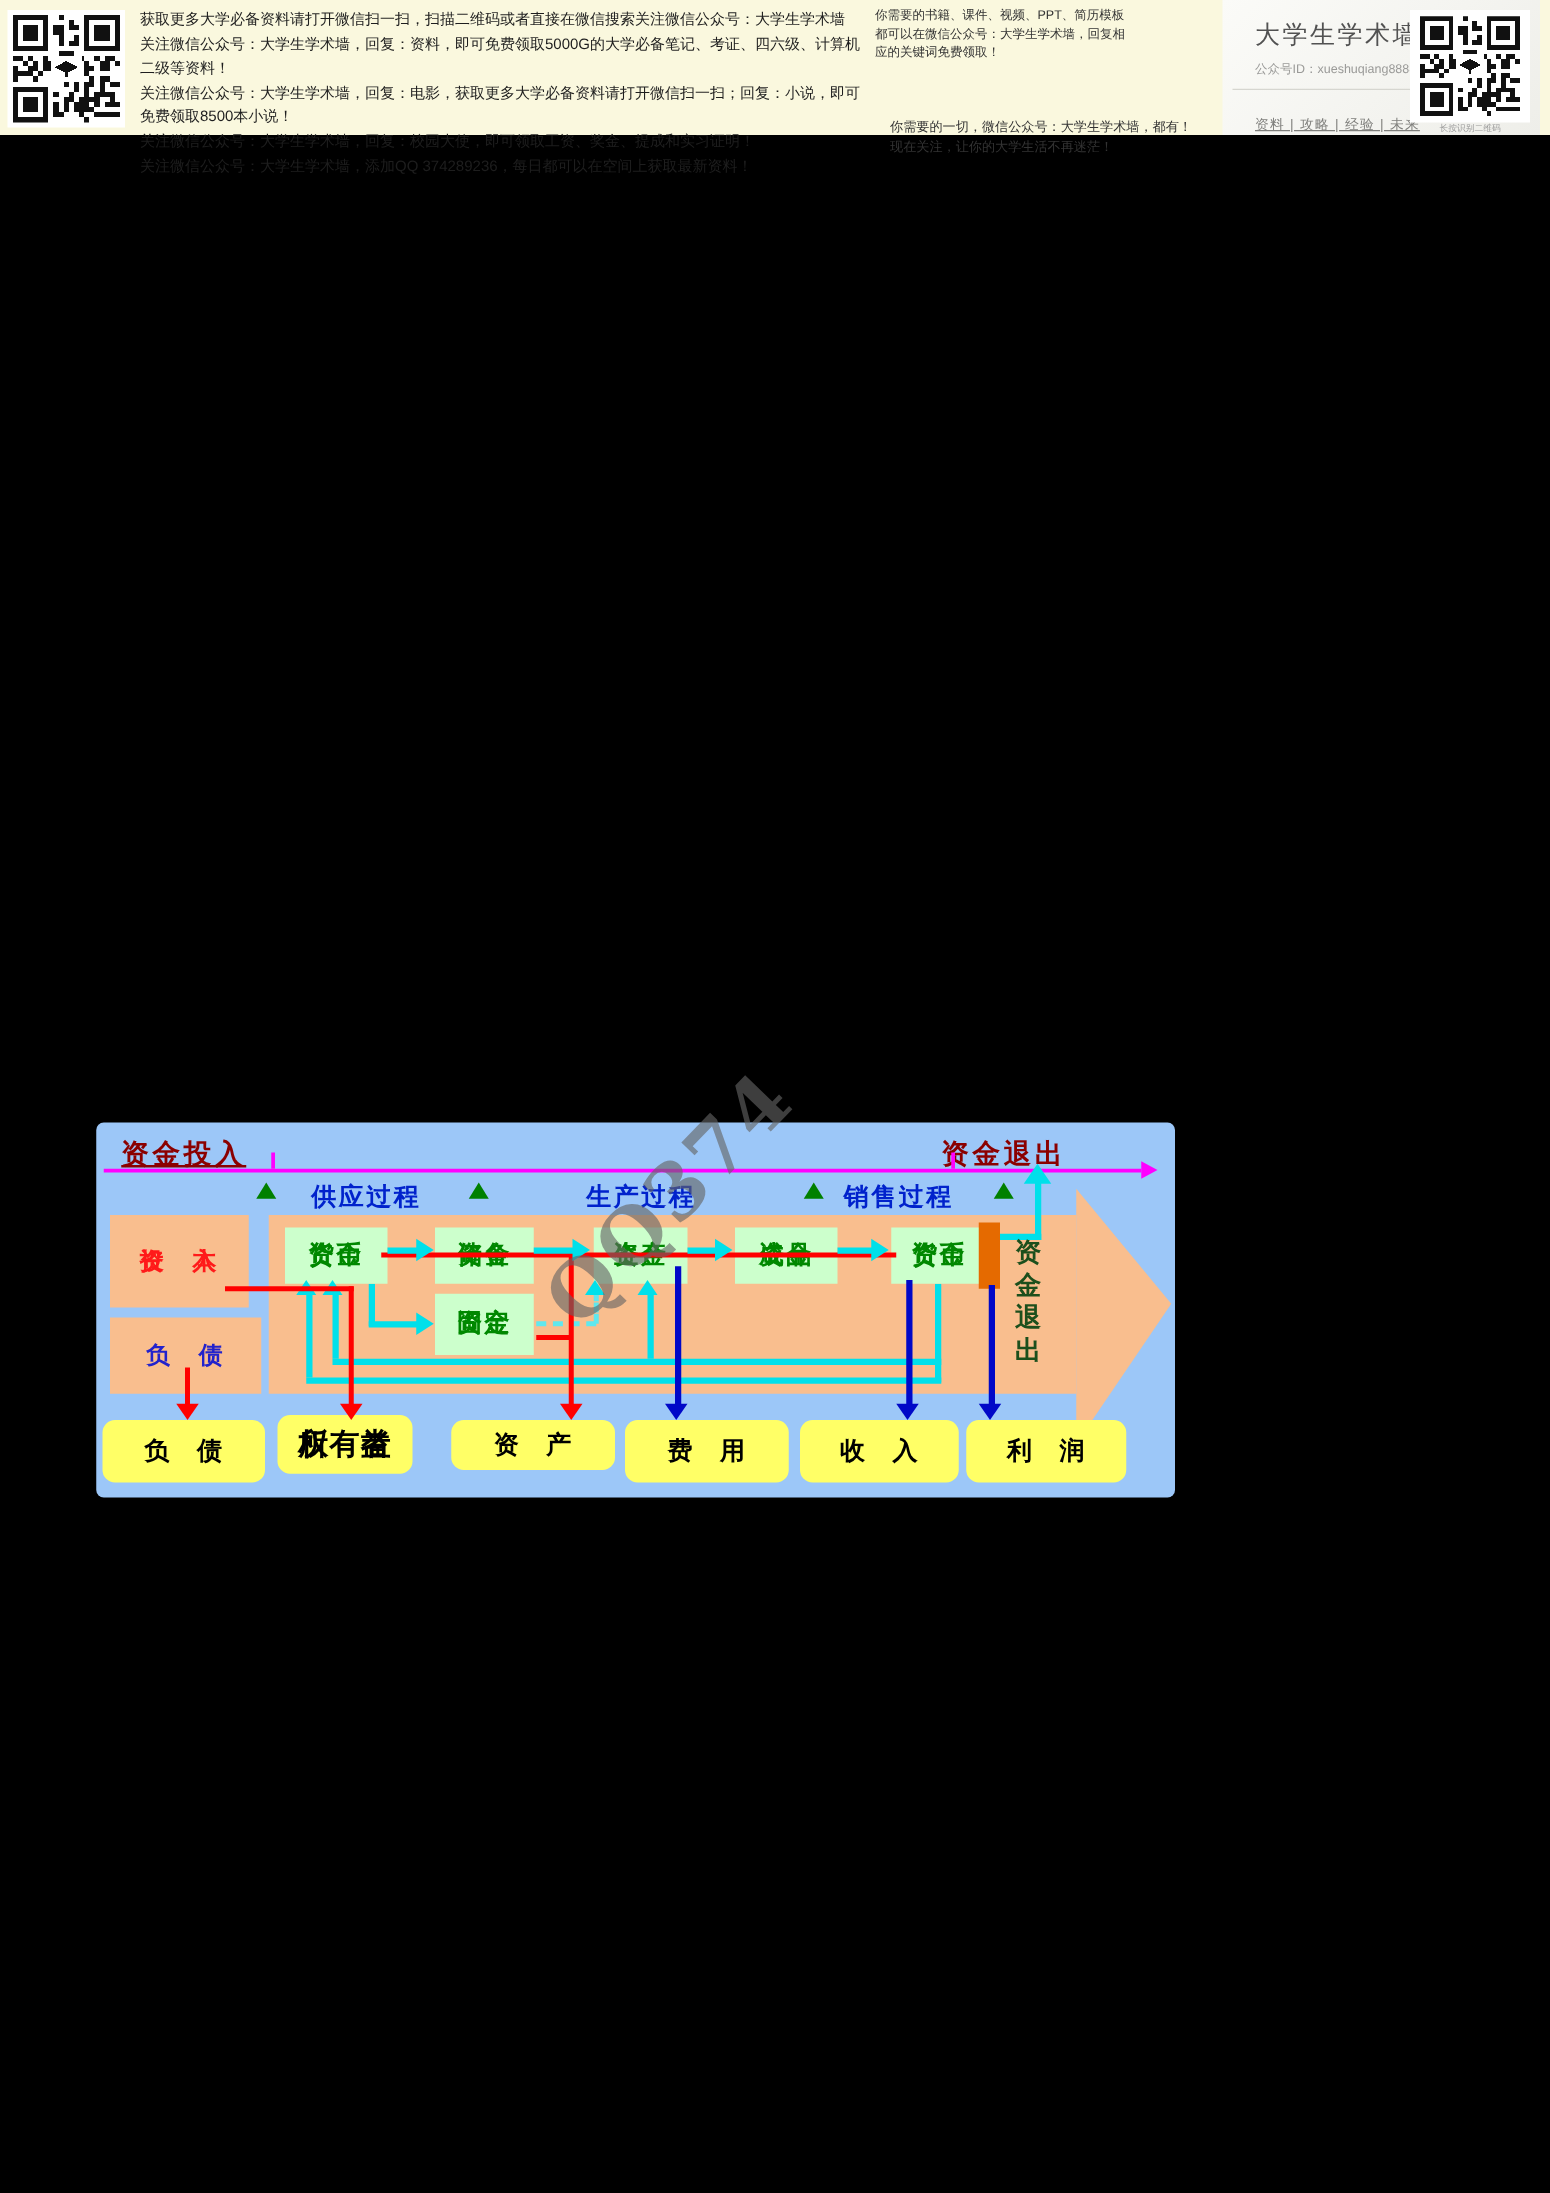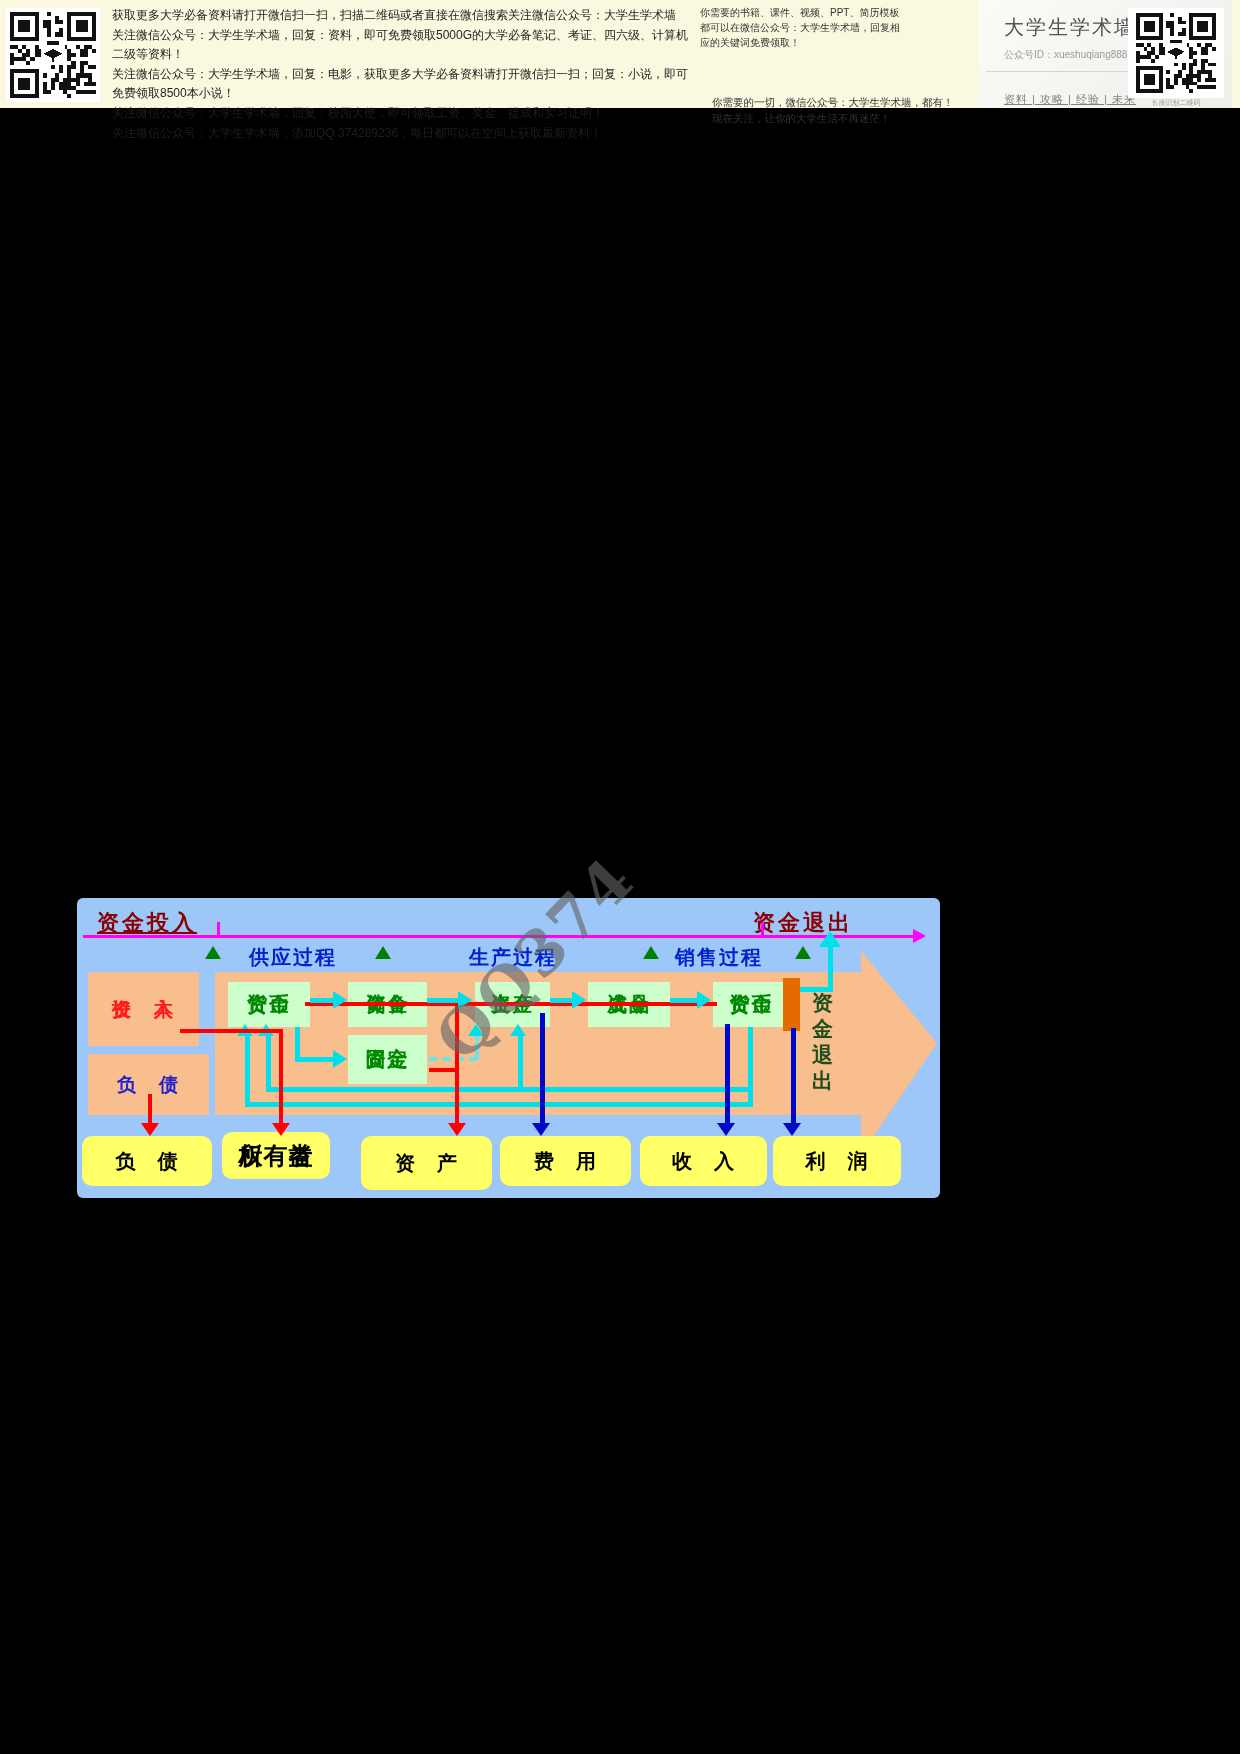--- a/index.html
+++ b/index.html
@@ -453,21 +453,21 @@
     <div class="cy" style="left:593px;top:100px;width:28px;height:5px;z-index:7;"></div>
     <div class="ah-right" style="left:620px;top:93px;"></div>
 
     <div class="ybox" style="left:5px;top:238px;width:130px;height:50px;">
       <span>负　债</span>
     </div>
     <div class="ybox" style="left:145px;top:234px;width:108px;height:47px;font-size:24px;">
       <span>所有者</span>
       <span>权　益</span>
     </div>
-    <div class="ybox" style="left:284px;top:238px;width:131px;height:54px;">
+    <div class="ybox" style="left:284px;top:238px;width:131px;height:40px;">
       <span>资　产</span>
     </div>
     <div class="ybox" style="left:423px;top:238px;width:131px;height:50px;">
       <span>费　用</span>
     </div>
     <div class="ybox" style="left:563px;top:238px;width:127px;height:50px;">
       <span>收　入</span>
     </div>
     <div class="ybox" style="left:696px;top:238px;width:128px;height:50px;">
       <span>利　润</span>

